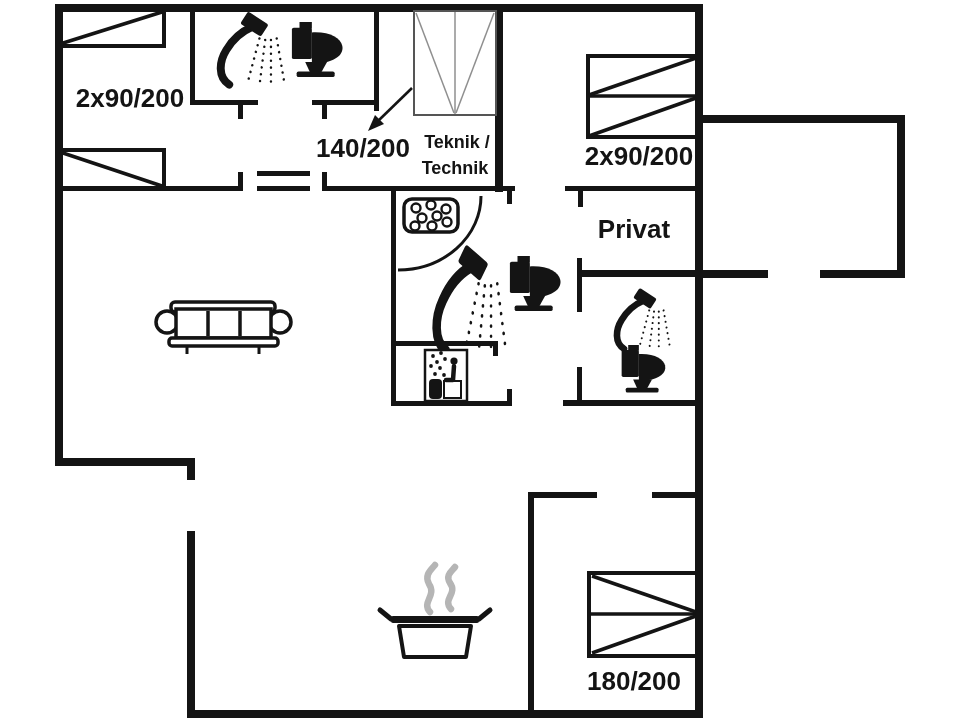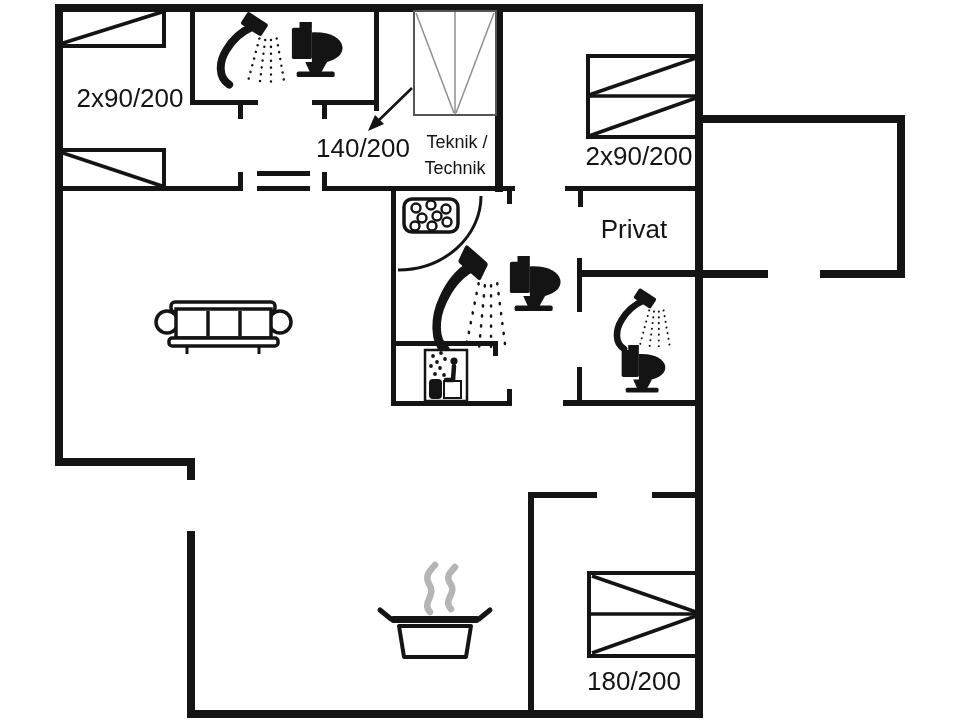--- a/index.html
+++ b/index.html
@@ -1,16 +1,16 @@
 <!DOCTYPE html>
 <html><head>
 <meta charset="utf-8">
 <style>
   html,body{margin:0;padding:0;background:#fff;}
-  .plan-wrap{position:relative;width:960px;height:720px;background:#fff;overflow:hidden;}
+  .plan-wrap{position:relative;width:960px;height:720px;background:#fff;overflow:hidden;font-weight:bold;}
   svg{display:block;}
   .dim-label{font-family:"Liberation Sans",sans-serif;font-size:26px;fill:#141414;}
   .small-label{font-family:"Liberation Sans",sans-serif;font-size:18px;fill:#141414;}
   .wall{fill:#141414;}
 </style>
 </head>
 <body>
 
 <div class="plan-wrap">
 <svg width="960" height="720" viewBox="0 0 960 720">

